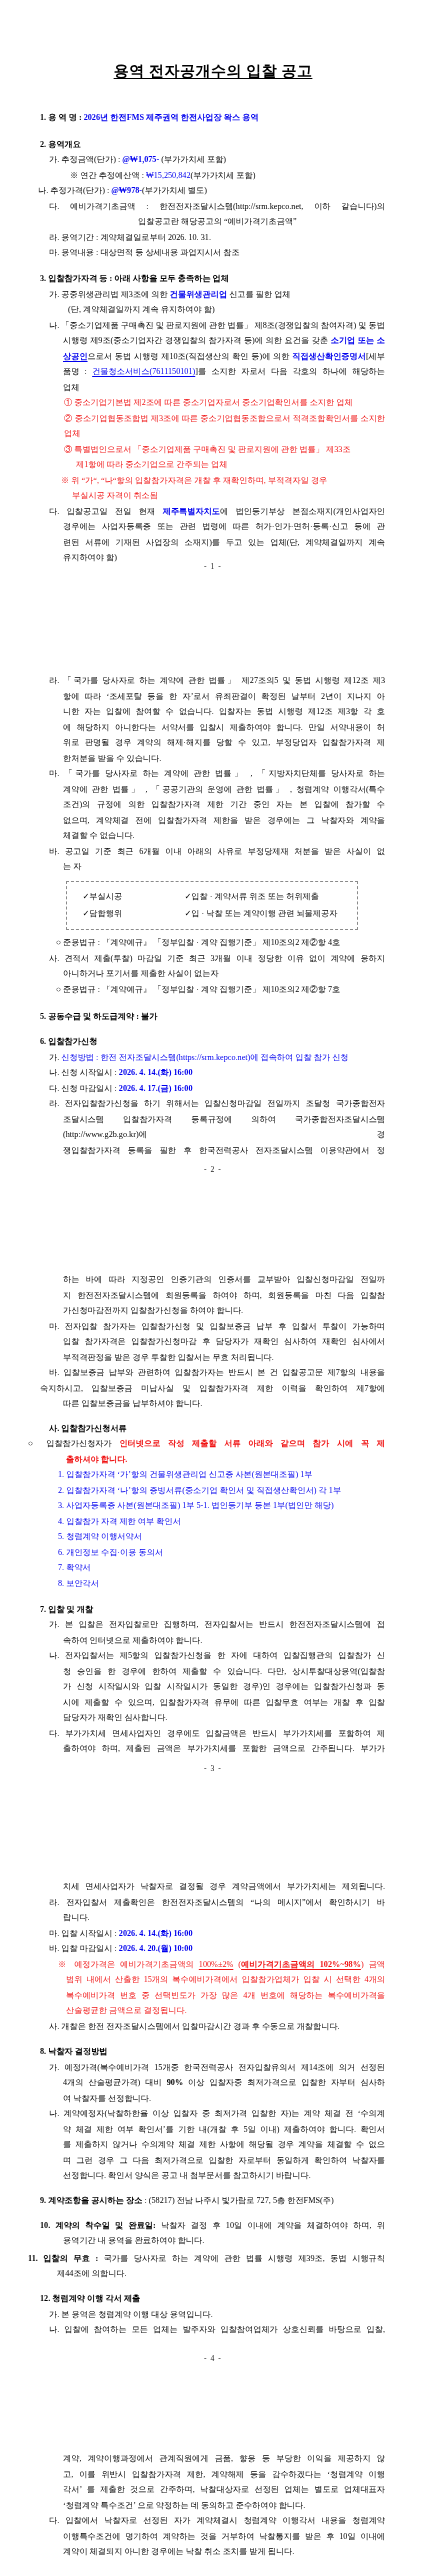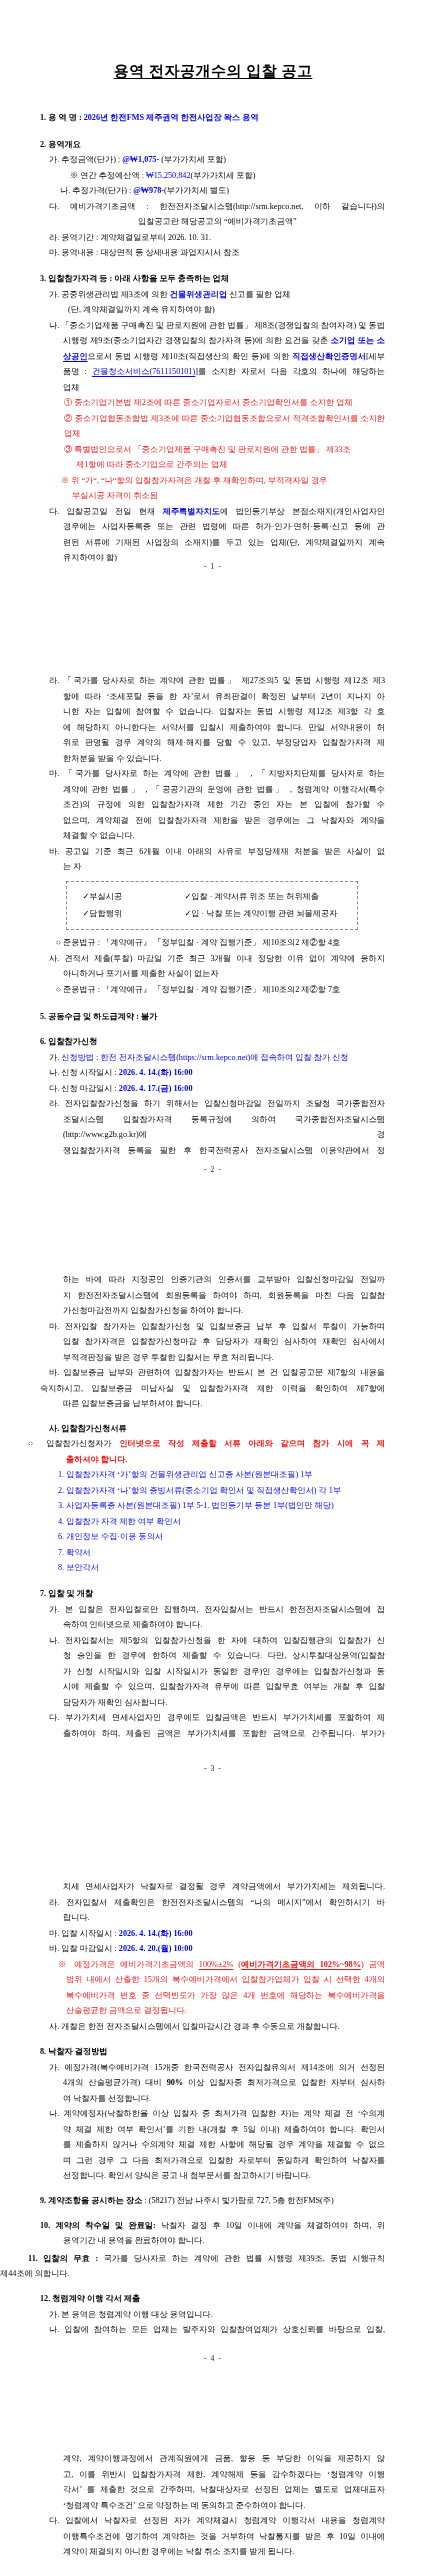--- a/index.html
+++ b/index.html
@@ -22,21 +22,21 @@
 </head>
 <body>
 
 <div class="doc">
     <div class="page" style="height: 608px; padding-top: 60px; box-sizing: border-box;">
       <div class="line center title-line"><span class="bold und">용역 전자공개수의 입찰 공고</span></div>
       <div class="line" style="padding-left: 40px; margin-top: 27px;"><span class="bold">1. 용 역 명 : </span><span class="blue bold">2026년 한전FMS 제주권역 한전사업장 왁스 용역</span></div>
       <div class="line" style="padding-left: 40px; margin-top: 11.3px;"><span class="bold">2. 용역개요</span></div>
       <div class="line" style="padding-left: 49px;"><span>가. 추정금액(단가) : </span><span class="blue bold">@₩1,075-</span><span> (부가가치세 포함)</span></div>
       <div class="line" style="padding-left: 70px;"><span>※ 연간 추정예산액 : </span><span class="blue">₩15,250,842</span><span>(부가가치세 포함)</span></div>
-      <div class="line" style="padding-left: 60px;"><span>나. 추정가격(단가) : </span><span class="blue bold">@₩978-</span><span>(부가가치세 별도)</span></div>
+      <div class="line" style="padding-left: 38px;"><span>나. 추정가격(단가) : </span><span class="blue bold">@₩978-</span><span>(부가가치세 별도)</span></div>
       <div class="line just" style="padding-left: 49px;"><span>다. 예비가격기초금액 : 한전전자조달시스템(http://srm.kepco.net, 이하 같습니다)의</span></div>
       <div class="line" style="padding-left: 138px;"><span>입찰공고란 해당공고의 “예비가격기초금액”</span></div>
       <div class="line" style="padding-left: 49px;"><span>라. 용역기간 : 계약체결일로부터 2026. 10. 31.</span></div>
       <div class="line" style="padding-left: 49px;"><span>마. 용역내용 : 대상면적 등 상세내용 과업지시서 참조</span></div>
       <div class="line" style="padding-left: 40px; margin-top: 10.3px;"><span class="bold">3. 입찰참가자격 등 : 아래 사항을 모두 충족하는 업체</span></div>
       <div class="line" style="padding-left: 49px;"><span>가. 공중위생관리법 제3조에 의한 </span><span class="blue bold">건물위생관리업</span><span> 신고를 필한 업체</span></div>
       <div class="line" style="padding-left: 68px;"><span>(단, 계약체결일까지 계속 유지하여야 함)</span></div>
       <div class="line just" style="padding-left: 49px;"><span>나. 「중소기업제품 구매촉진 및 판로지원에 관한 법률」 제8조(경쟁입찰의 참여자격) 및 동법</span></div>
       <div class="line just" style="padding-left: 63px;"><span>시행령 제9조(중소기업자간 경쟁입찰의 참가자격 등)에 의한 요건을 갖춘 </span><span class="blue bold">소기업 또는 소</span></div>
       <div class="line just" style="padding-left: 63px;"><span class="blue bold und">상공인</span><span>으로서 동법 시행령 제10조(직접생산의 확인 등)에 의한 </span><span class="blue bold">직접생산확인증명서</span><span>[세부</span></div>
@@ -96,20 +96,21 @@
       <div class="line just" style="padding-left: 49px;"><span>바. 입찰보증금 납부와 관련하여 입찰참가자는 반드시 본 건 입찰공고문 제7항의 내용을</span></div>
       <div class="line just" style=" margin-left: 40px;"><span>숙지하시고, 입찰보증금 미납사실 및 입찰참가자격 제한 이력을 확인하여 제7항에</span></div>
       <div class="line" style="padding-left: 63px;"><span>따른 입찰보증금을 납부하셔야 합니다.</span></div>
       <div class="line" style="padding-left: 49px; margin-top: 9.3px;"><span class="bold">사. 입찰참가신청서류</span></div>
       <div class="line just" style="padding-left: 28px;"><span>○ 입찰참가신청자가 </span><span class="red bold">인터넷으로 작성 제출할 서류 아래와 같으며 참가 시에 꼭 제</span></div>
       <div class="line" style="padding-left: 66px;"><span class="red bold">출하셔야 합니다.</span></div>
       <div class="line" style="padding-left: 58px;"><span class="blue">1. 입찰참가자격 ‘가’항의 건물위생관리업 신고증 사본(원본대조필) 1부</span></div>
       <div class="line" style="padding-left: 58px;"><span class="blue">2. 입찰참가자격 ‘나’항의 증빙서류(중소기업 확인서 및 직접생산확인서) 각 1부</span></div>
       <div class="line" style="padding-left: 58px;"><span class="blue">3. 사업자등록증 사본(원본대조필) 1부 5-1. 법인등기부 등본 1부(법인만 해당)</span></div>
       <div class="line" style="padding-left: 58px;"><span class="blue">4. 입찰참가 자격 제한 여부 확인서</span></div>
+      <div class="line" style="padding-left: 58px;"><span class="blue">5. 청렴계약 이행서약서</span></div>
       <div class="line" style="padding-left: 58px;"><span class="blue">6. 개인정보 수집·이용 동의서</span></div>
       <div class="line" style="padding-left: 58px;"><span class="blue">7. 확약서</span></div>
       <div class="line" style="padding-left: 58px;"><span class="blue">8. 보안각서</span></div>
       <div class="line" style="padding-left: 40px; margin-top: 10.3px;"><span class="bold">7. 입찰 및 개찰</span></div>
       <div class="line just" style="padding-left: 49px;"><span>가. 본 입찰은 전자입찰로만 집행하며, 전자입찰서는 반드시 한전전자조달시스템에 접</span></div>
       <div class="line" style="padding-left: 63px;"><span>속하여 인터넷으로 제출하여야 합니다.</span></div>
       <div class="line just" style="padding-left: 49px;"><span>나. 전자입찰서는 제5항의 입찰참가신청을 한 자에 대하여 입찰집행관의 입찰참가 신</span></div>
       <div class="line just" style="padding-left: 63px;"><span>청 승인을 한 경우에 한하여 제출할 수 있습니다. 다만, 상시투찰대상용역(입찰참</span></div>
       <div class="line just" style="padding-left: 63px;"><span>가 신청 시작일시와 입찰 시작일시가 동일한 경우)인 경우에는 입찰참가신청과 동</span></div>
       <div class="line just" style="padding-left: 63px;"><span>시에 제출할 수 있으며, 입찰참가자격 유무에 따른 입찰무효 여부는 개찰 후 입찰</span></div>
@@ -135,21 +136,21 @@
       <div class="line" style="padding-left: 63px;"><span>여 낙찰자를 선정합니다.</span></div>
       <div class="line just" style="padding-left: 49px;"><span>나. 계약예정자(낙찰하한율 이상 입찰자 중 최저가격 입찰한 자)는 계약 체결 전 ‘수의계</span></div>
       <div class="line just" style="padding-left: 63px;"><span>약 체결 제한 여부 확인서’를 기한 내(개찰 후 5일 이내) 제출하여야 합니다. 확인서</span></div>
       <div class="line just" style="padding-left: 63px;"><span>를 제출하지 않거나 수의계약 체결 제한 사항에 해당될 경우 계약을 체결할 수 없으</span></div>
       <div class="line just" style="padding-left: 63px;"><span>며 그런 경우 그 다음 최저가격으로 입찰한 자로부터 동일하게 확인하여 낙찰자를</span></div>
       <div class="line" style="padding-left: 63px;"><span>선정합니다. 확인서 양식은 공고 내 첨부문서를 참고하시기 바랍니다.</span></div>
       <div class="line" style="padding-left: 40px; margin-top: 9.3px;"><span class="bold">9. 계약조항을 공시하는 장소</span><span> : (58217) 전남 나주시 빛가람로 727, 5층 한전FMS(주)</span></div>
       <div class="line just" style="padding-left: 40px; margin-top: 9.3px;"><span class="bold">10. 계약의 착수일 및 완료일:</span><span> 낙찰자 결정 후 10일 이내에 계약을 체결하여야 하며, 위</span></div>
       <div class="line" style="padding-left: 63px;"><span>용역기간 내 용역을 완료하여야 합니다.</span></div>
       <div class="line just" style="padding-left: 28px; margin-top: 2px;"><span class="bold">11. 입찰의 무효 :</span><span> 국가를 당사자로 하는 계약에 관한 법률 시행령 제39조, 동법 시행규칙</span></div>
-      <div class="line" style=""><span>제44조에 의합니다.</span></div>
+      <div class="line" style="padding-left: 57px;"><span>제44조에 의합니다.</span></div>
       <div class="line" style="padding-left: 40px; margin-top: 9.3px;"><span class="bold">12. 청렴계약 이행 각서 제출</span></div>
       <div class="line" style="padding-left: 49px;"><span>가. 본 용역은 청렴계약 이행 대상 용역입니다.</span></div>
       <div class="line just" style="padding-left: 49px;"><span>나. 입찰에 참여하는 모든 업체는 발주자와 입찰참여업체가 상호신뢰를 바탕으로 입찰,</span></div>
       <div class="page-footer" style="top: 546px;">- 4 -</div>
     </div>
     <div class="page" style="height: 603px; padding-top: 45px; box-sizing: border-box;">
       <div class="line just" style="padding-left: 63px;"><span>계약, 계약이행과정에서 관계직원에게 금품, 향응 등 부당한 이익을 제공하지 않</span></div>
       <div class="line just" style="padding-left: 63px;"><span>고, 이를 위반시 입찰참가자격 제한, 계약해제 등을 감수하겠다는 ‘청렴계약 이행</span></div>
       <div class="line just" style="padding-left: 63px;"><span>각서’ 를 제출한 것으로 간주하며, 낙찰대상자로 선정된 업체는 별도로 업체대표자</span></div>
       <div class="line" style="padding-left: 63px;"><span>‘청렴계약 특수조건’ 으로 약정하는 데 동의하고 준수하여야 합니다.</span></div>

